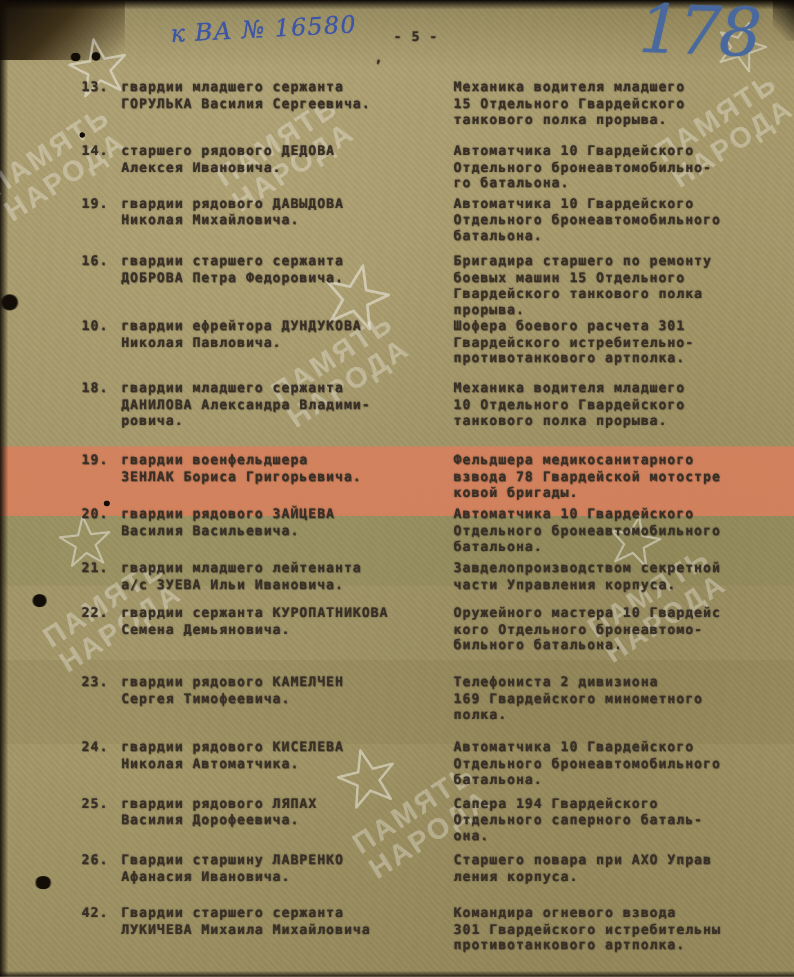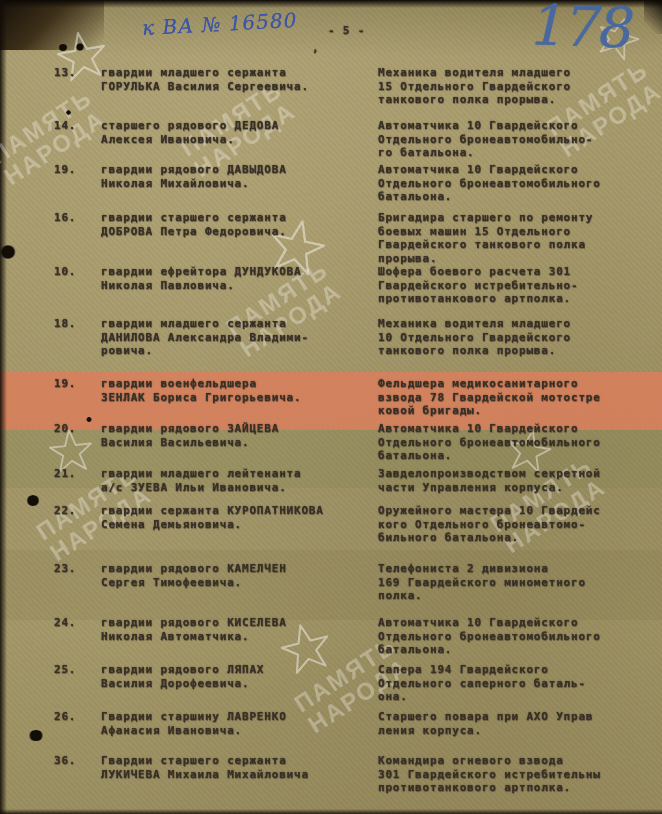--- a/index.html
+++ b/index.html
@@ -30,21 +30,21 @@
 
   
   .typed{
     color:#382f26;
     font-size:11px;line-height:13.5px;font-weight:bold;
     letter-spacing:0.8px;
     white-space:pre-line;
     text-shadow:0 0 1.3px rgba(56,47,38,0.85), 0.5px 0.5px 0.5px rgba(56,47,38,0.4);
   }
   .row{position:absolute;left:0;width:662px;z-index:3;}
-  .row .num{position:absolute;left:54px;top:0;width:34px;}
+  .row .num{position:absolute;left:68px;top:0;width:34px;}
   .row .name{position:absolute;left:101px;top:0;width:280px;}
   .row .pos{position:absolute;left:378px;top:0;width:262px;}
 
   .page-num{position:absolute;left:328px;top:24px;z-index:3;}
   .stray-mark{position:absolute;left:312px;top:42px;z-index:3;}
 
   
   .hand{font-family:"DejaVu Serif","Liberation Serif",serif;font-style:italic;z-index:4;position:absolute;}
   .hand-note{left:142px;top:12px;font-size:20px;color:#3c55a6;transform:rotate(-3deg);letter-spacing:1px;
     text-shadow:0 0 0.6px rgba(60,85,166,0.8);}
@@ -228,21 +228,21 @@
 она.</span>
   </div>
   <div class="row" style="top:710px;">
     <span class="typed num">26.</span>
     <span class="typed name">Гвардии старшину ЛАВРЕНКО
 Афанасия Ивановича.</span>
     <span class="typed pos">Старшего повара при АХО Управ
 ления корпуса.</span>
   </div>
   <div class="row" style="top:754px;">
-    <span class="typed num">36.</span>
+    <span class="typed num">42.</span>
     <span class="typed name">Гвардии старшего сержанта
 ЛУКИЧЕВА Михаила Михайловича</span>
     <span class="typed pos">Командира огневого взвода
 301 Гвардейского истребительны
 противотанкового артполка.</span>
   </div>
 
   <div class="speck" style="left:58px;top:44px;width:10px;height:7px;"></div>
   <div class="speck" style="left:76px;top:43px;width:8px;height:8px;"></div>
   <div class="speck" style="left:66px;top:110px;width:5px;height:5px;"></div>

